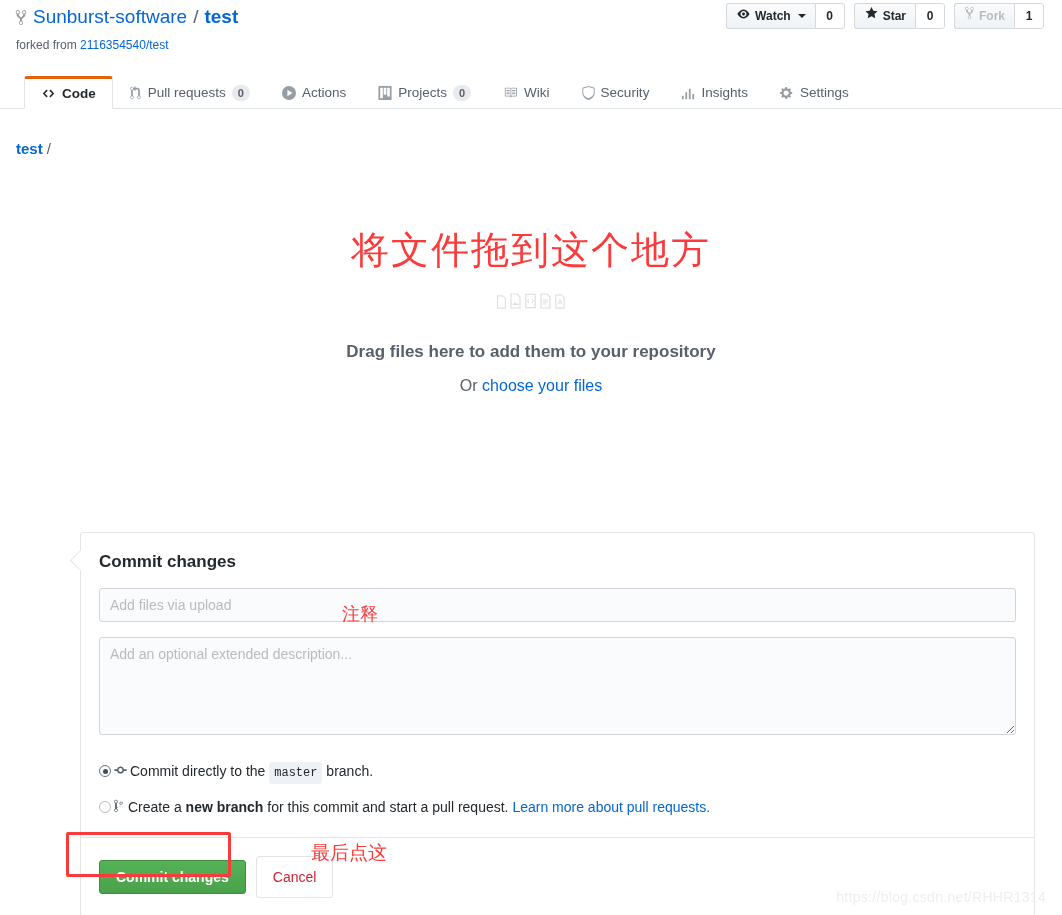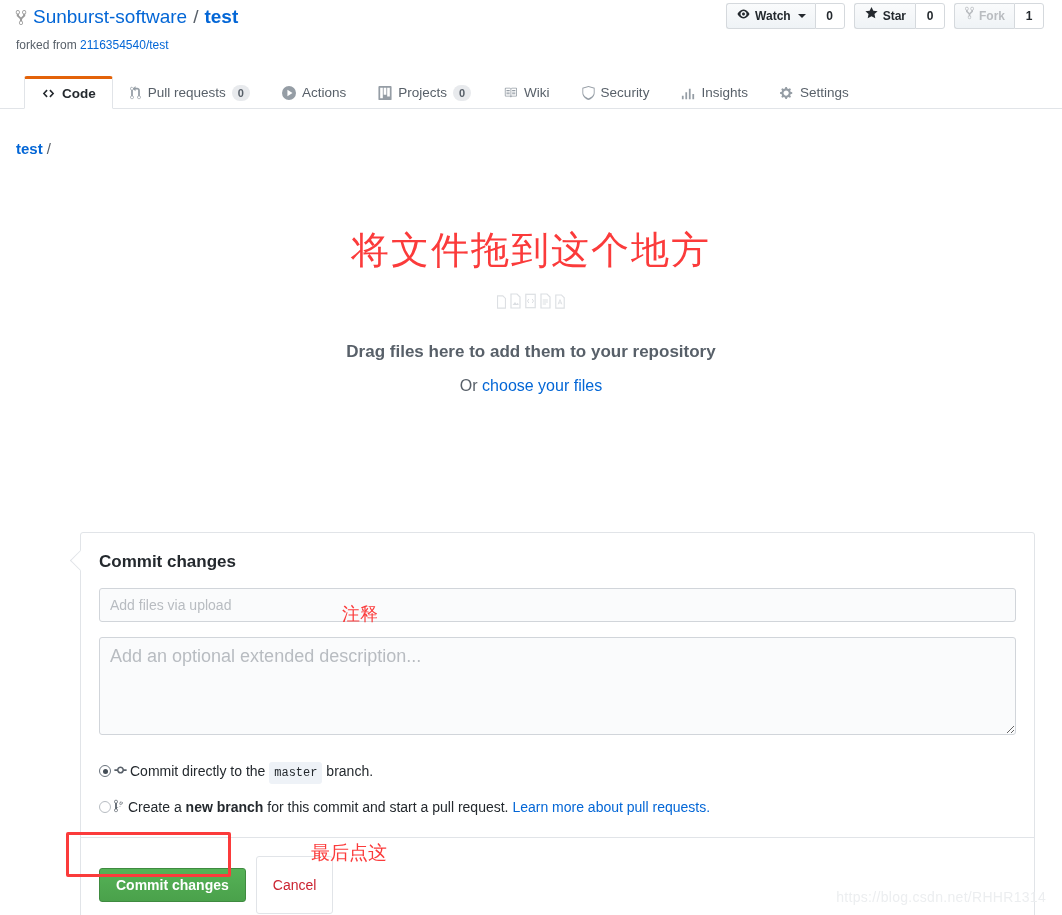--- a/index.html
+++ b/index.html
@@ -149,21 +149,21 @@
     background: #fafbfc; color: #24292e;
     font-family: "Liberation Sans", "DejaVu Sans", sans-serif;
     font-size: 14px; padding: 16px 10px; outline: none;
   }
   .field::placeholder { color: #b8bcc1; }
   .textarea {
     width: 100%; height: 98px; margin-top: 15px;
     border: 1px solid #d1d5da; border-radius: 3px;
     background: #fafbfc; color: #24292e;
     font-family: "Liberation Sans", "DejaVu Sans", sans-serif;
-    font-size: 18px; padding: 8px 10px; outline: none; resize: vertical;
+    font-size: 14px; padding: 8px 10px; outline: none; resize: vertical;
   }
   .textarea::placeholder { color: #b8bcc1; }
   .anno-red-small {
     position: absolute; font-size: 18px; color: #fb3b3b; white-space: nowrap;
   }
 
   .radio-row {
     display: flex; align-items: flex-start; gap: 2px;
     margin-top: 22px; font-size: 14px; color: #24292e; line-height: 20px;
   }
@@ -197,21 +197,21 @@
   .btn-commit {
     background: linear-gradient(#55b256, #4aa14b);
     border: 1px solid #3f8b40; border-radius: 3px;
     color: #fff; font-size: 14px; font-weight: bold;
     padding: 8px 16px; cursor: pointer;
     font-family: "Liberation Sans", "DejaVu Sans", sans-serif;
   }
   .btn-cancel {
     background: #fff; border: 1px solid #e1e4e8; border-radius: 3px;
     color: #cb2431; font-size: 14px;
-    padding: 20px 16px; cursor: pointer;
+    padding: 12px 16px; cursor: pointer;
     font-family: "Liberation Sans", "DejaVu Sans", sans-serif;
   }
   .highlight-box {
     position: absolute; left: 66px; top: 832px;
     width: 165px; height: 45px;
     border: 3px solid #fb3b3b; border-radius: 2px;
     pointer-events: none;
   }
   .anno-last {
     position: absolute; left: 311px; top: 840px;

